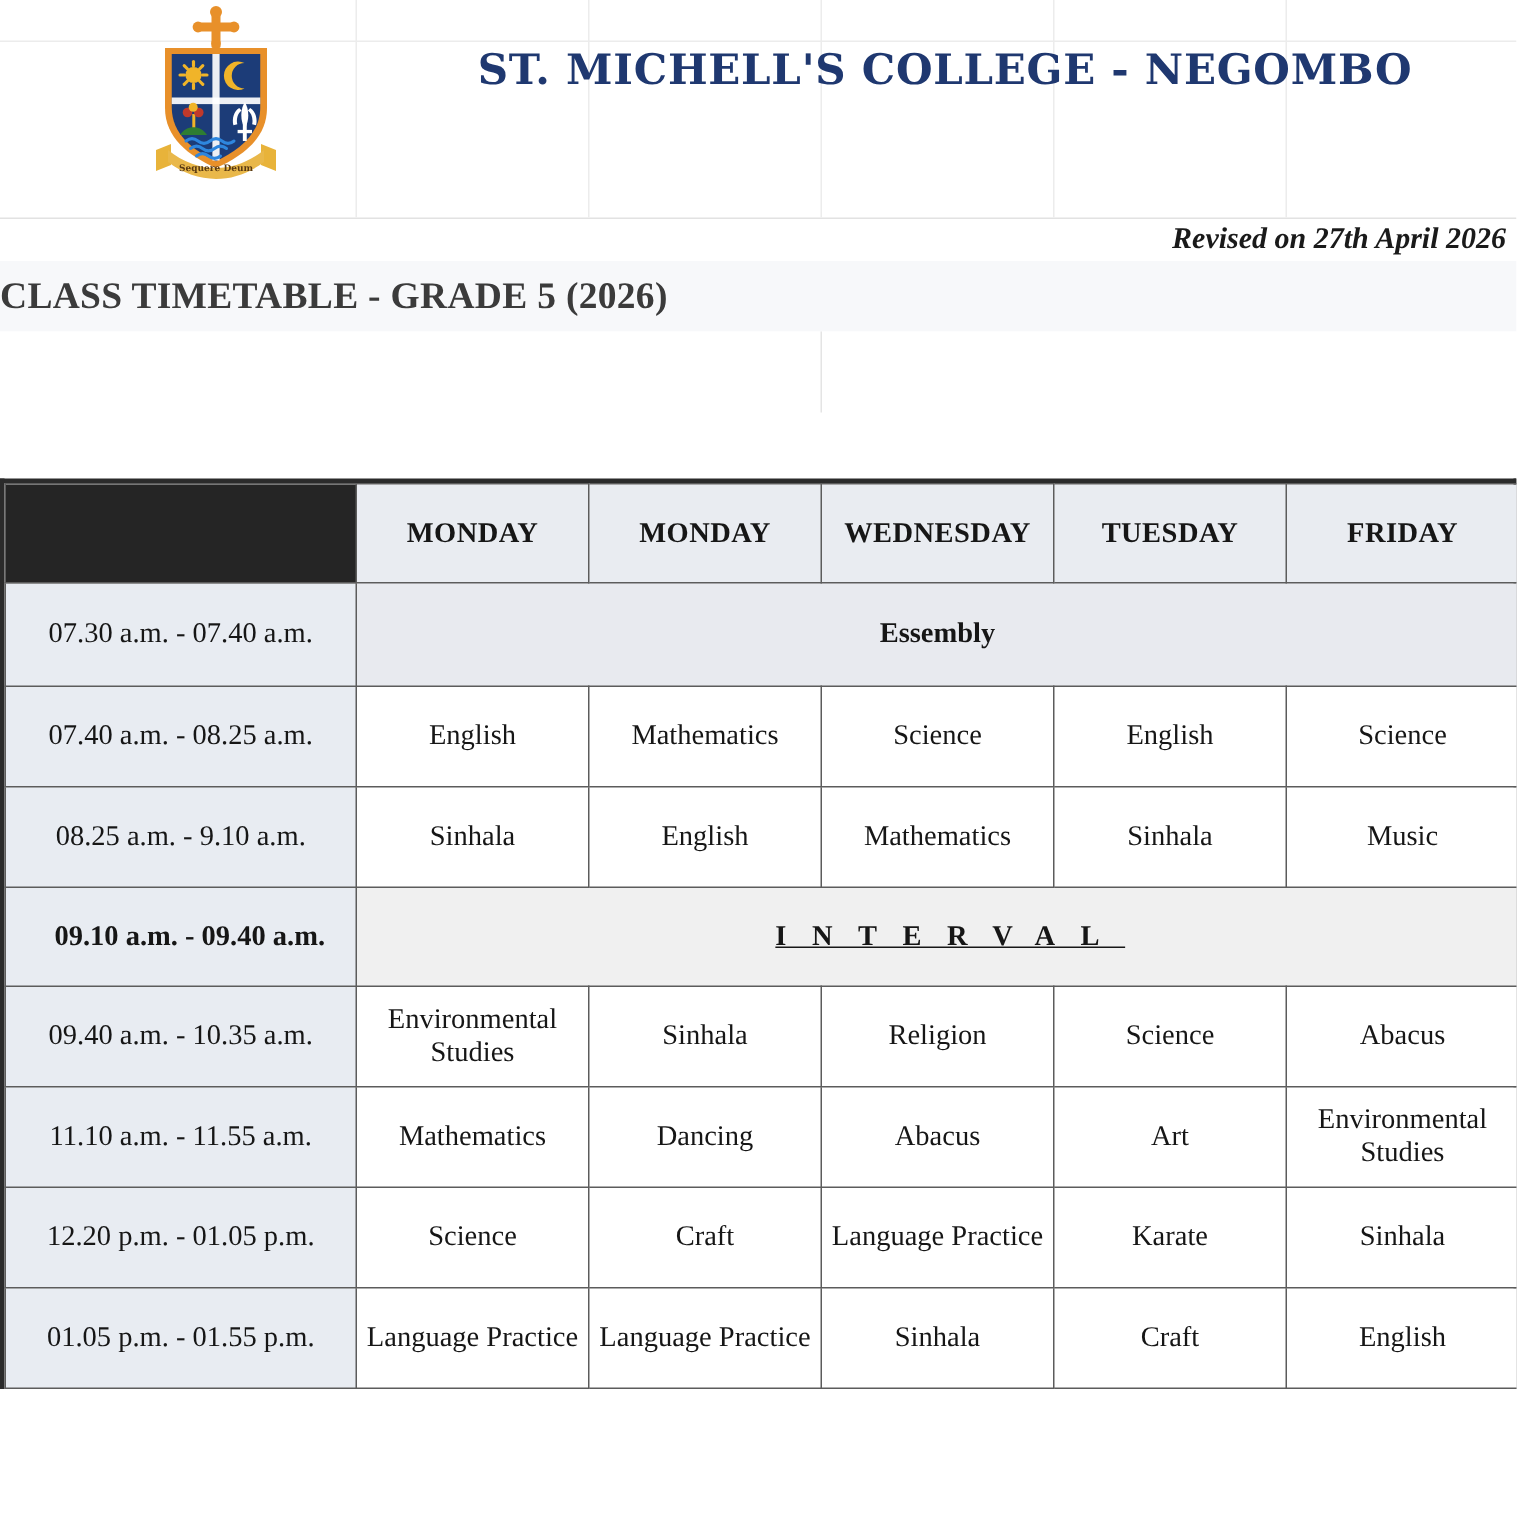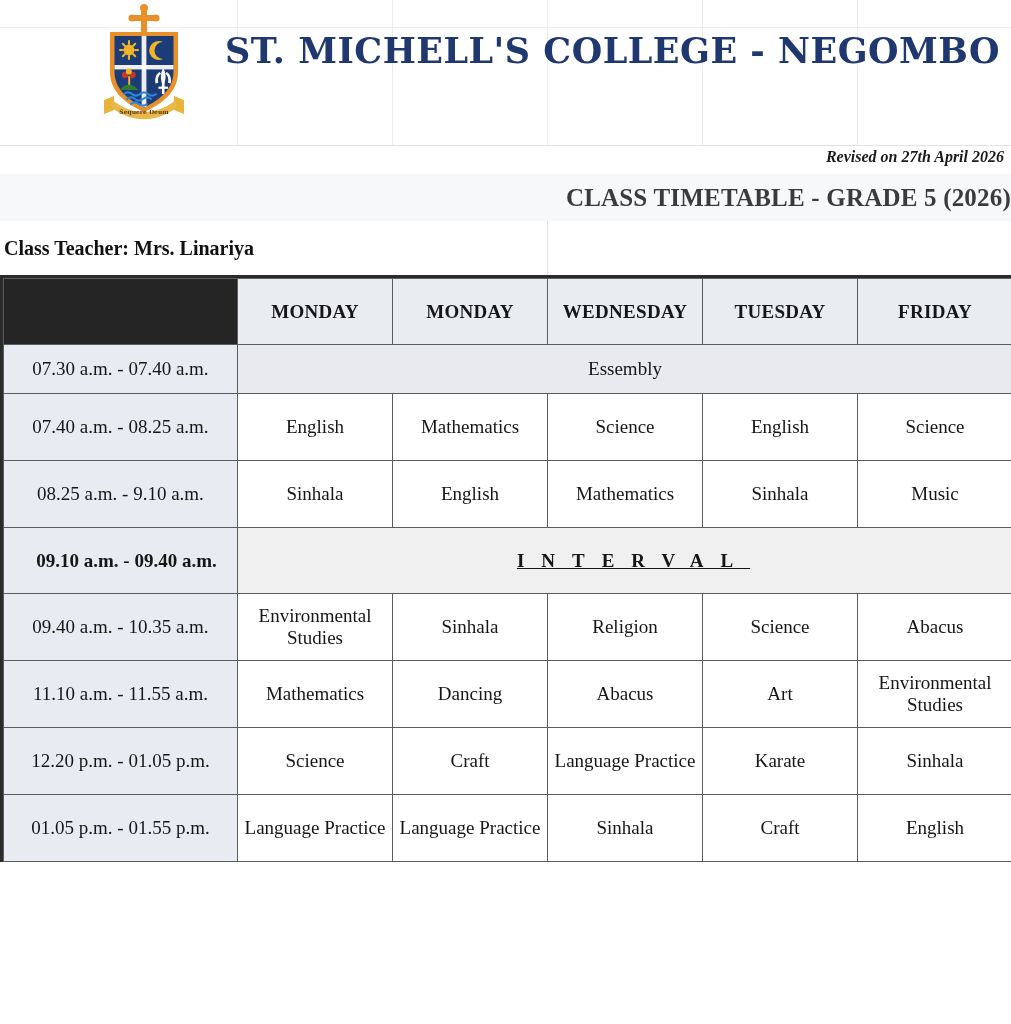--- a/index.html
+++ b/index.html
@@ -42,55 +42,55 @@
   }
   .crest-wrap {
     position: absolute;
     left: 96px;
     top: 4px;
     width: 96px;
     height: 118px;
   }
   .school-title {
     position: absolute;
-    left: 225px;
+    left: 250px;
     top: 30px;
     width: 760px;
     text-align: center;
     font-family: "DejaVu Serif", "Liberation Serif", serif;
     font-weight: bold;
-    font-size: 35px;
+    font-size: 28px;
     letter-spacing: 0.5px;
     color: #1f3870;
     white-space: nowrap;
   }
 
   
   .revision-bar {
     position: relative;
     height: 28px;
     background: #ffffff;
   }
   .revision-text {
     position: absolute;
     right: 7px;
     top: 2px;
     font-style: italic;
     font-weight: bold;
-    font-size: 16px;
+    font-size: 20px;
     color: #1a1a1a;
   }
 
   
   .doc-title-row {
     height: 47px;
     background: #f7f8fa;
     display: flex;
     align-items: center;
-    justify-content: flex-end;
+    justify-content: flex-start;
   }
   .doc-title {
     font-weight: bold;
     font-size: 25px;
     color: #3b3b3b;
     letter-spacing: 0.2px;
   }
 
   
   .teacher-row {
@@ -115,20 +115,21 @@
     color: #111111;
   }
 
   
   .tt-wrap {
     border-top: 3px solid #2b2b2b;
     border-left: 3px solid #2b2b2b;
     border-right: 2px solid #2b2b2b;
     box-sizing: border-box;
     width: 1011px;
+    margin-top: 44px;
   }
   table.timetable {
     border-collapse: collapse;
     table-layout: fixed;
     width: 1006px;
   }
   table.timetable col.c-time  { width: 234px; }
   table.timetable col.c-day   { width: 155px; }
 
   table.timetable th,
@@ -171,36 +172,36 @@
 
   
   td.subject-cell {
     background: #ffffff;
     line-height: 1.18;
   }
 
   
   td.assembly-cell {
     background: #e8eaef;
-    font-weight: normal;
+    font-weight: bold;
     font-size: 21px;
     color: #111111;
   }
   td.interval-cell {
     background: #f0f0f0;
     font-weight: bold;
     font-size: 24px;
     letter-spacing: 17px;
     text-indent: 17px;
     color: #111111;
     text-decoration: underline;
   }
 
   tr.r-std { height: 67px; }
-  tr.r-assembly { height: 49px; }
+  tr.r-assembly { height: 69px; }
   tr.r-interval { height: 66px; }
 </style>
 </head>
 <body>
 
 <div class="masthead">
 
   <div class="sheet-gridlines">
     <div class="hline" style="top:27px;"></div>
     <div class="vline" style="left:237px; height:145px;"></div>
@@ -281,21 +282,20 @@
 <div class="revision-bar">
   <div class="revision-text">Revised on 27th April 2026</div>
 </div>
 
 <div class="doc-title-row">
   <div class="doc-title">CLASS TIMETABLE - GRADE 5 (2026)</div>
 </div>
 
 <div class="teacher-row">
   <div class="divider"></div>
-  <div class="teacher-text">Class Teacher: Mrs. Linariya</div>
 </div>
 
 <div class="tt-wrap">
   <table class="timetable">
     <colgroup>
       <col class="c-time">
         <col class="c-day">
         <col class="c-day">
       <col class="c-day">
         <col class="c-day">

